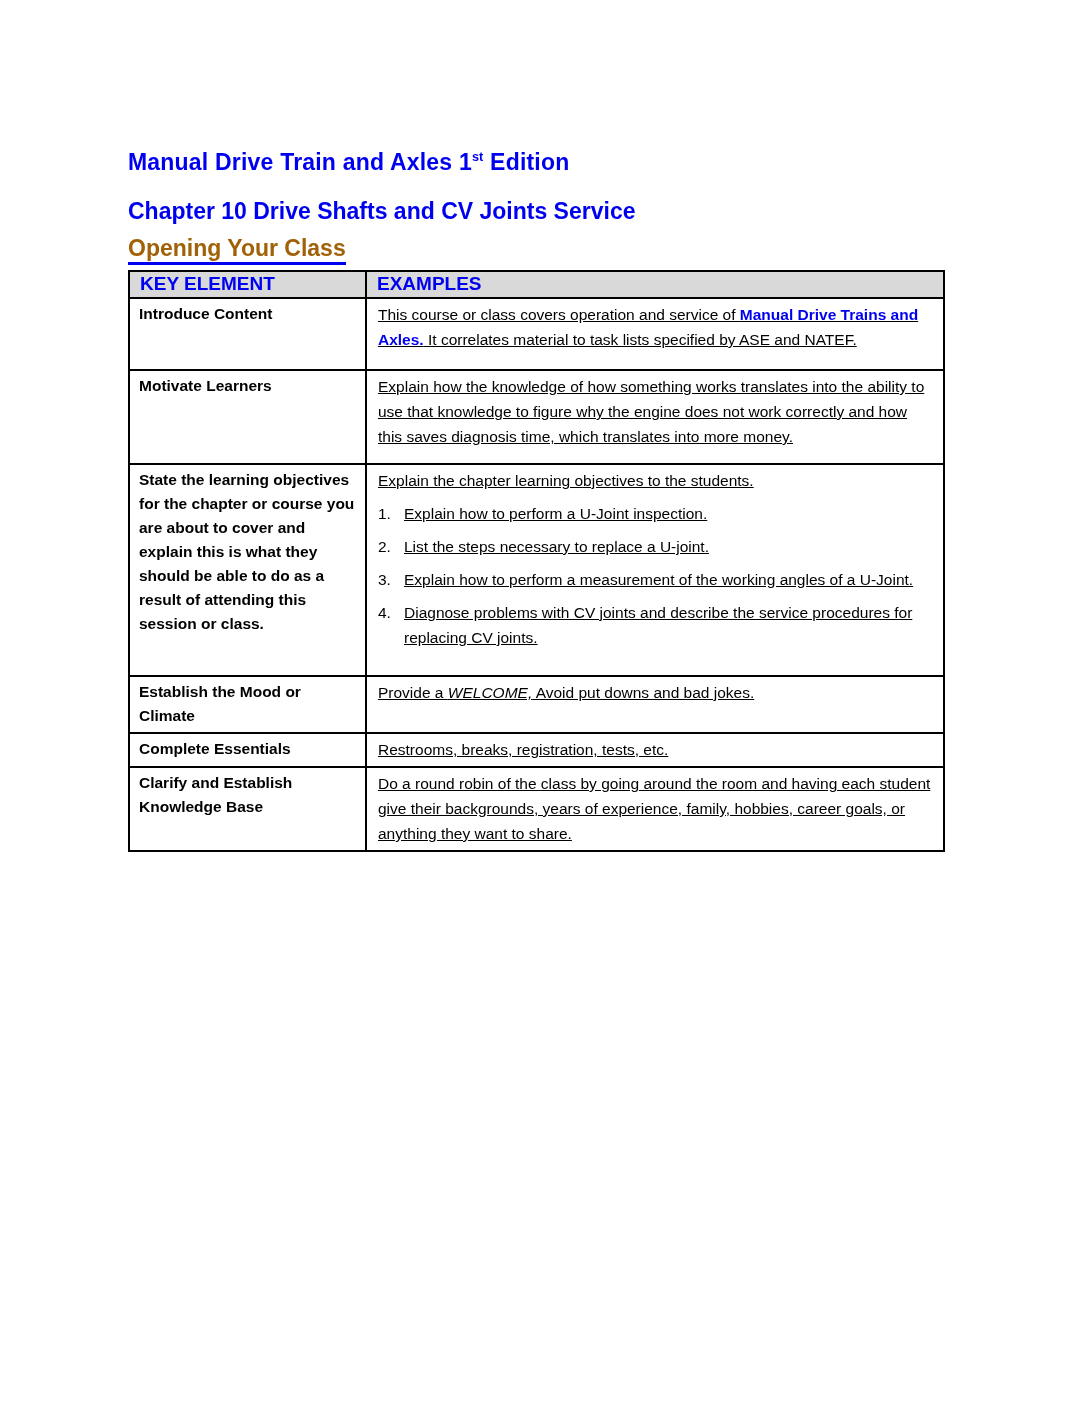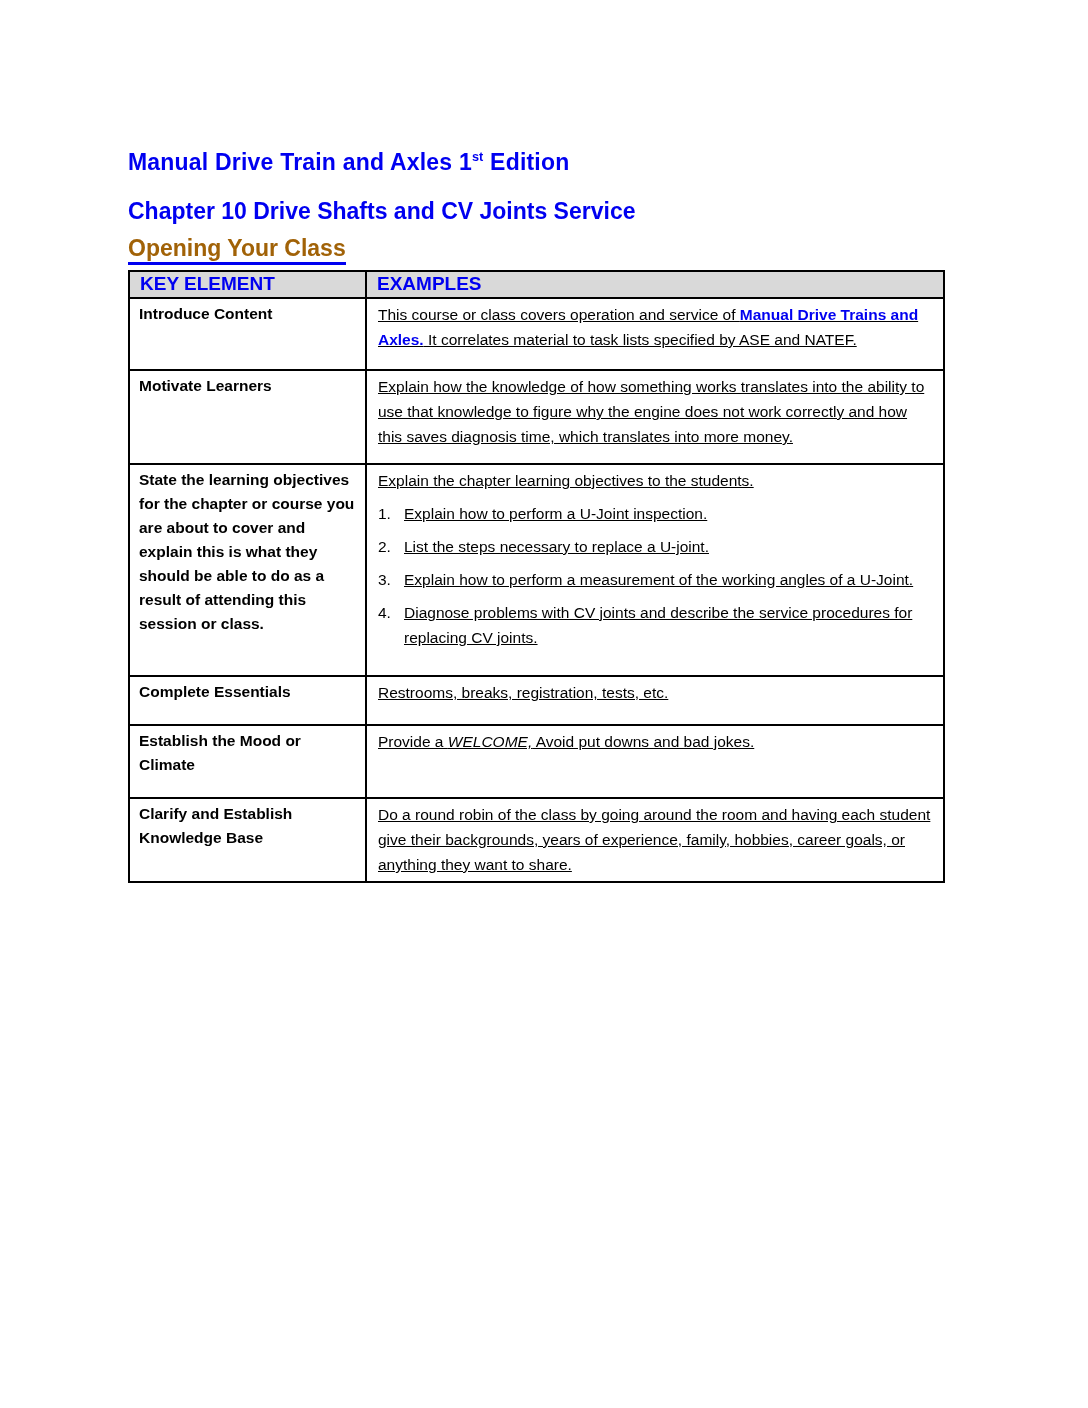--- a/index.html
+++ b/index.html
@@ -69,21 +69,21 @@
     color: #0000f0;
     font-size: 19px;
     font-weight: bold;
     padding: 1px 8px 2px 10px;
     height: 25px;
   }
   td.key-cell {
     font-weight: bold;
     font-size: 15.5px;
     line-height: 24px;
-    padding: 3px 8px 20px 9px;
+    padding: 3px 8px 4px 9px;
   }
   td.example-cell {
     font-size: 15.5px;
     line-height: 25px;
     padding: 3px 10px 4px 11px;
     text-decoration: underline;
   }
   .seg-normal { }
   .seg-blue-bold { color: #0000f0; font-weight: bold; }
   .seg-italic { font-style: italic; }
@@ -152,29 +152,29 @@
             <p><span class="seg-normal">Explain the chapter learning objectives to the students.</span></p>
             <ol class="example-list">
               <li><span class="num">1.</span>Explain how to perform a U-Joint inspection.</li>
               <li><span class="num">2.</span>List the steps necessary to replace a U-joint.</li>
               <li><span class="num">3.</span>Explain how to perform a measurement of the working angles of a U-Joint.</li>
               <li><span class="num">4.</span>Diagnose problems with CV joints and describe the service procedures for replacing CV joints.</li>
             </ol>
           </td>
         </tr>
         <tr>
+          <td class="key-cell">Establish the Mood or Climate</td>
+          <td class="example-cell">
+            <p><span class="seg-normal">Provide a </span><span class="seg-italic">WELCOME,</span><span class="seg-normal"> Avoid put downs and bad jokes.</span></p>
+          </td>
+        </tr>
+        <tr>
           <td class="key-cell">Complete Essentials</td>
           <td class="example-cell">
             <p><span class="seg-normal">Restrooms, breaks, registration, tests, etc.</span></p>
-          </td>
-        </tr>
-        <tr>
-          <td class="key-cell">Establish the Mood or Climate</td>
-          <td class="example-cell">
-            <p><span class="seg-normal">Provide a </span><span class="seg-italic">WELCOME,</span><span class="seg-normal"> Avoid put downs and bad jokes.</span></p>
           </td>
         </tr>
         <tr>
           <td class="key-cell">Clarify and Establish Knowledge Base</td>
           <td class="example-cell">
             <p><span class="seg-normal">Do a round robin of the class by going around the room and having each student give their backgrounds, years of experience, family, hobbies, career goals, or anything they want to share.</span></p>
           </td>
         </tr>
       </tbody>
   </table>

